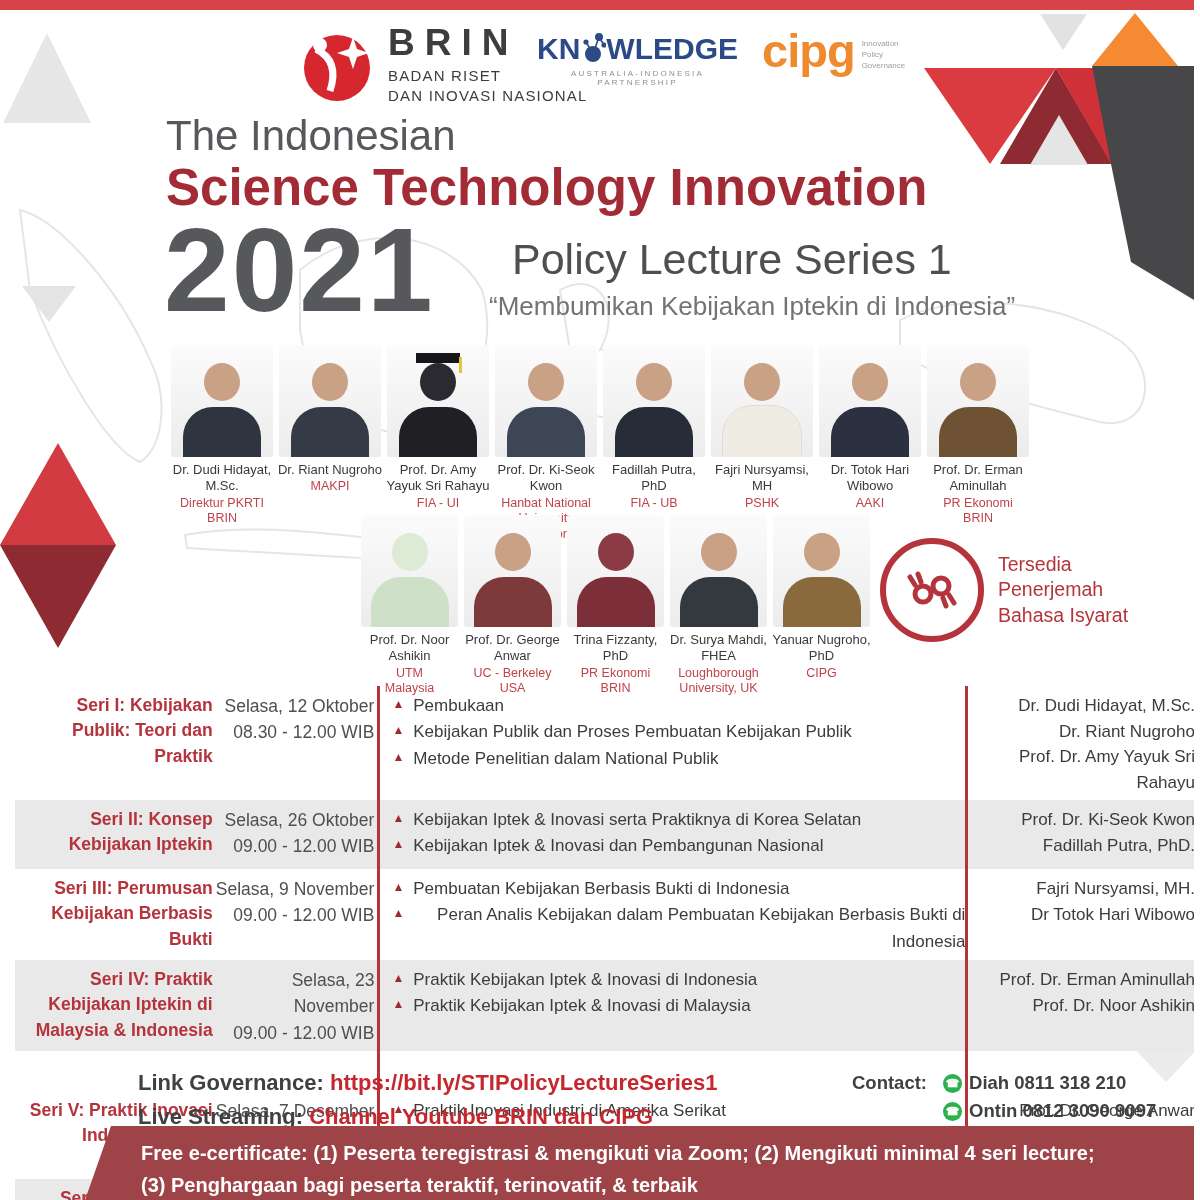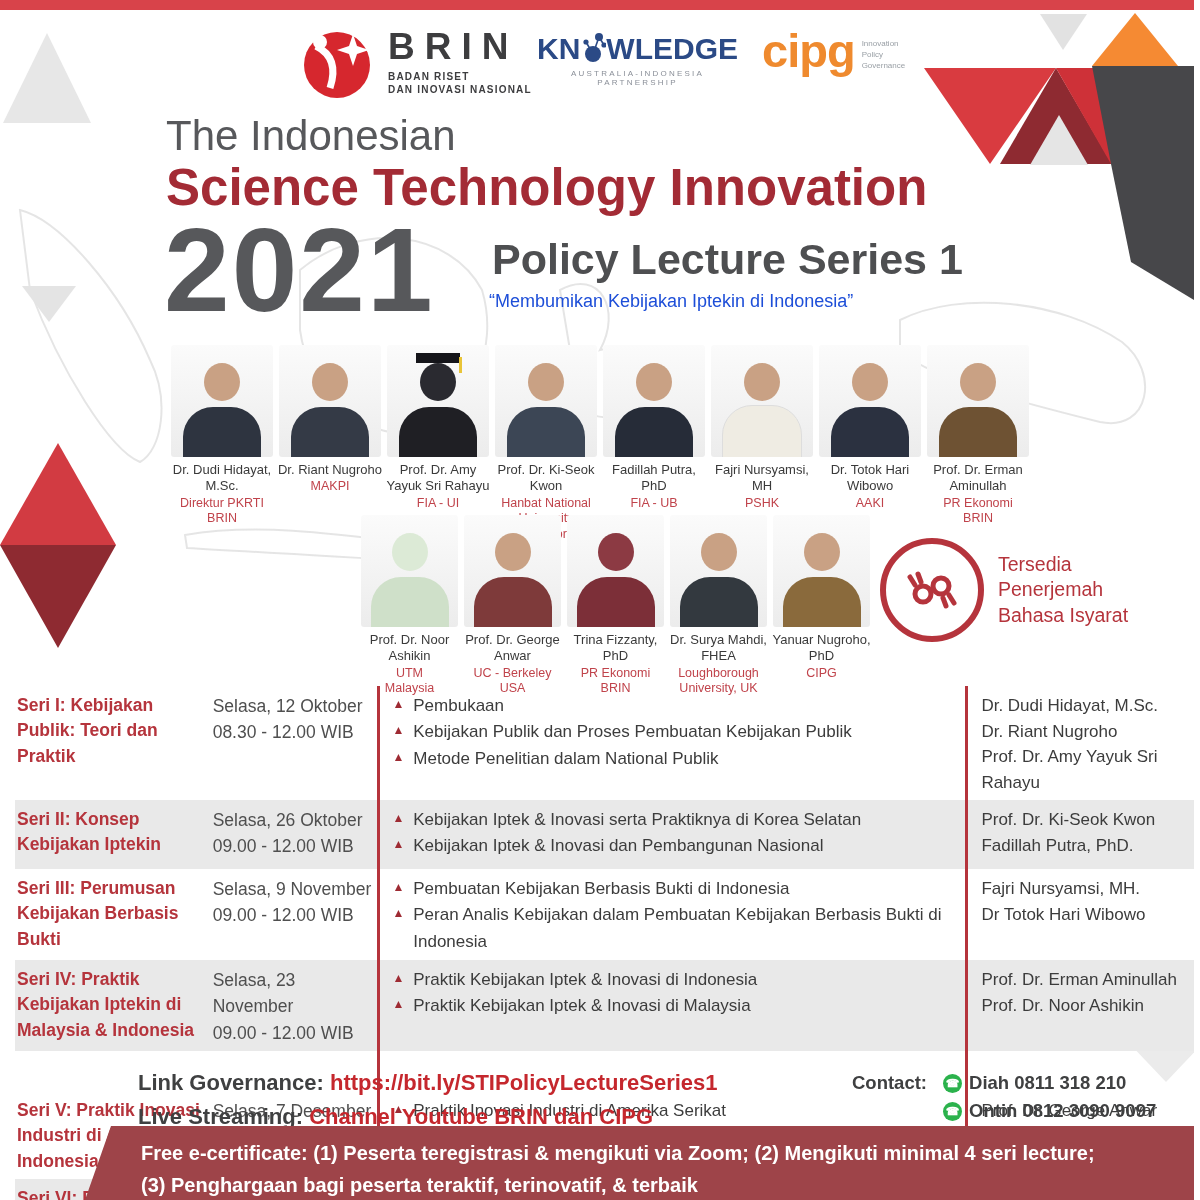--- a/index.html
+++ b/index.html
@@ -14,35 +14,35 @@
   .tri-gray-up-left{left:3px;top:33px;border-left:44px solid transparent;border-right:44px solid transparent;border-bottom:90px solid #e7e7e7;}
   .tri-gray-down-small{left:22px;top:286px;border-left:27px solid transparent;border-right:27px solid transparent;border-top:36px solid #e4e4e4;}
   .tri-gray-up-mid{left:1030px;top:115px;border-left:29px solid transparent;border-right:29px solid transparent;border-bottom:50px solid #e5e5e5;}
   .tri-red-up{left:0;top:443px;border-left:58px solid transparent;border-right:58px solid transparent;border-bottom:102px solid #d23b42;}
   .tri-maroon-down{left:0;top:545px;border-left:58px solid transparent;border-right:58px solid transparent;border-top:103px solid #8e2a31;}
   .tri-gray-down-br{left:1128px;top:1042px;border-left:38px solid transparent;border-right:38px solid transparent;border-top:40px solid #ebebeb;}
 
   
   .brin-logo{left:300px;top:24px;display:flex;align-items:center;gap:12px;}
   .brin-word{font-size:37px;font-weight:bold;color:#3d3d3f;letter-spacing:10px;line-height:1;}
-  .brin-sub{font-size:10px;font-weight:bold;color:#3d3d3f;letter-spacing:1.2px;margin-top:5px;line-height:1.35;}
+  .brin-sub{font-size:15px;font-weight:normal;color:#3d3d3f;letter-spacing:1.2px;margin-top:5px;line-height:1.35;}
   .ksi-logo{left:530px;top:30px;width:215px;text-align:center;}
   .ksi-l1{display:flex;align-items:flex-end;justify-content:center;font-size:30px;font-weight:bold;color:#2b4a86;line-height:1;}
   .ksi-l2{font-size:21px;font-weight:bold;color:#2b4a86;letter-spacing:1px;border-bottom:2px solid #2b4a86;padding-bottom:4px;margin-top:2px;}
   .ksi-sub{font-size:8px;color:#8a8f98;letter-spacing:2.2px;margin-top:5px;}
   .cipg-logo{left:762px;top:32px;display:flex;align-items:flex-start;}
   .cipg-word{font-size:47px;font-weight:bold;color:#ef8a2e;line-height:0.8;letter-spacing:-1px;}
   .cipg-sub{font-size:8px;color:#9aa0a6;line-height:1.4;margin-left:7px;margin-top:6px;}
 
   
   .t1{left:166px;top:112px;font-size:42px;color:#57585b;}
   .t2{left:166px;top:158px;font-size:51px;font-weight:bold;color:#a32b35;}
   .year{left:164px;top:214px;font-size:118px;font-weight:bold;color:#57585b;line-height:0.95;letter-spacing:2px;}
-  .series{left:492px;top:235px;font-size:43px;font-weight:bold;color:#4e4f51;}
-  .tagline{left:489px;top:291px;font-size:18px;color:#1d4ed8;}
+  .series{left:512px;top:235px;font-size:43px;font-weight:normal;color:#4e4f51;}
+  .tagline{left:489px;top:291px;font-size:26px;color:#737373;}
 
   
   .map{left:0;top:150px;z-index:0;opacity:.9;}
 
   
   .spk-row1{left:168px;top:345px;width:864px;display:flex;z-index:2;}
   .spk-row2{left:358px;top:515px;width:516px;display:flex;z-index:2;}
   .card{text-align:center;}
   .spk-row1 .card{width:108px;}
   .spk-row2 .card{width:103px;}
@@ -63,21 +63,21 @@
   .spk-name{font-size:13px;color:#3a3a3a;line-height:1.25;margin-top:5px;}
   .spk-aff{font-size:12.5px;color:#c0434b;line-height:1.25;margin-top:1px;}
 
   
   .badge{left:880px;top:538px;display:flex;align-items:center;gap:14px;z-index:2;}
   .badge-circle{width:92px;height:92px;border:6px solid #b5343c;border-radius:50%;display:flex;align-items:center;justify-content:center;background:#fff;}
   .badge-text{font-size:19.5px;color:#b5343c;line-height:1.3;}
 
   
   .sched{left:15px;top:686px;width:1180px;z-index:2;}
-  .srow{display:flex;align-items:flex-start;padding:7px 0 5px 0;}
+  .srow{display:flex;align-items:flex-start;padding:7px 0 5px 0;text-align:right;}
   .srow.alt{background:#e9e9e9;}
   .c-series{width:196px;padding-left:2px;font-size:17.5px;font-weight:bold;color:#b5343c;line-height:1.45;}
   .c-date{width:162px;font-size:17.5px;color:#4f4f4f;line-height:1.5;}
   .c-topics{width:592px;padding-left:18px;box-sizing:border-box;font-size:17px;color:#3c3c3c;line-height:1.55;}
   .c-speakers{width:230px;padding-left:16px;box-sizing:border-box;font-size:17px;color:#3c3c3c;line-height:1.5;}
   .topic{display:flex;gap:9px;}
   .bullet{color:#9e2b33;font-size:12px;line-height:1.9;flex:0 0 auto;}
   .vline{position:absolute;top:0;bottom:0;width:3px;background:#b5343c;}
   .vline1{left:362px;} .vline2{left:950px;}
   .rh0{min-height:70px;} .rh1{min-height:57px;} .rh2{min-height:54px;}

